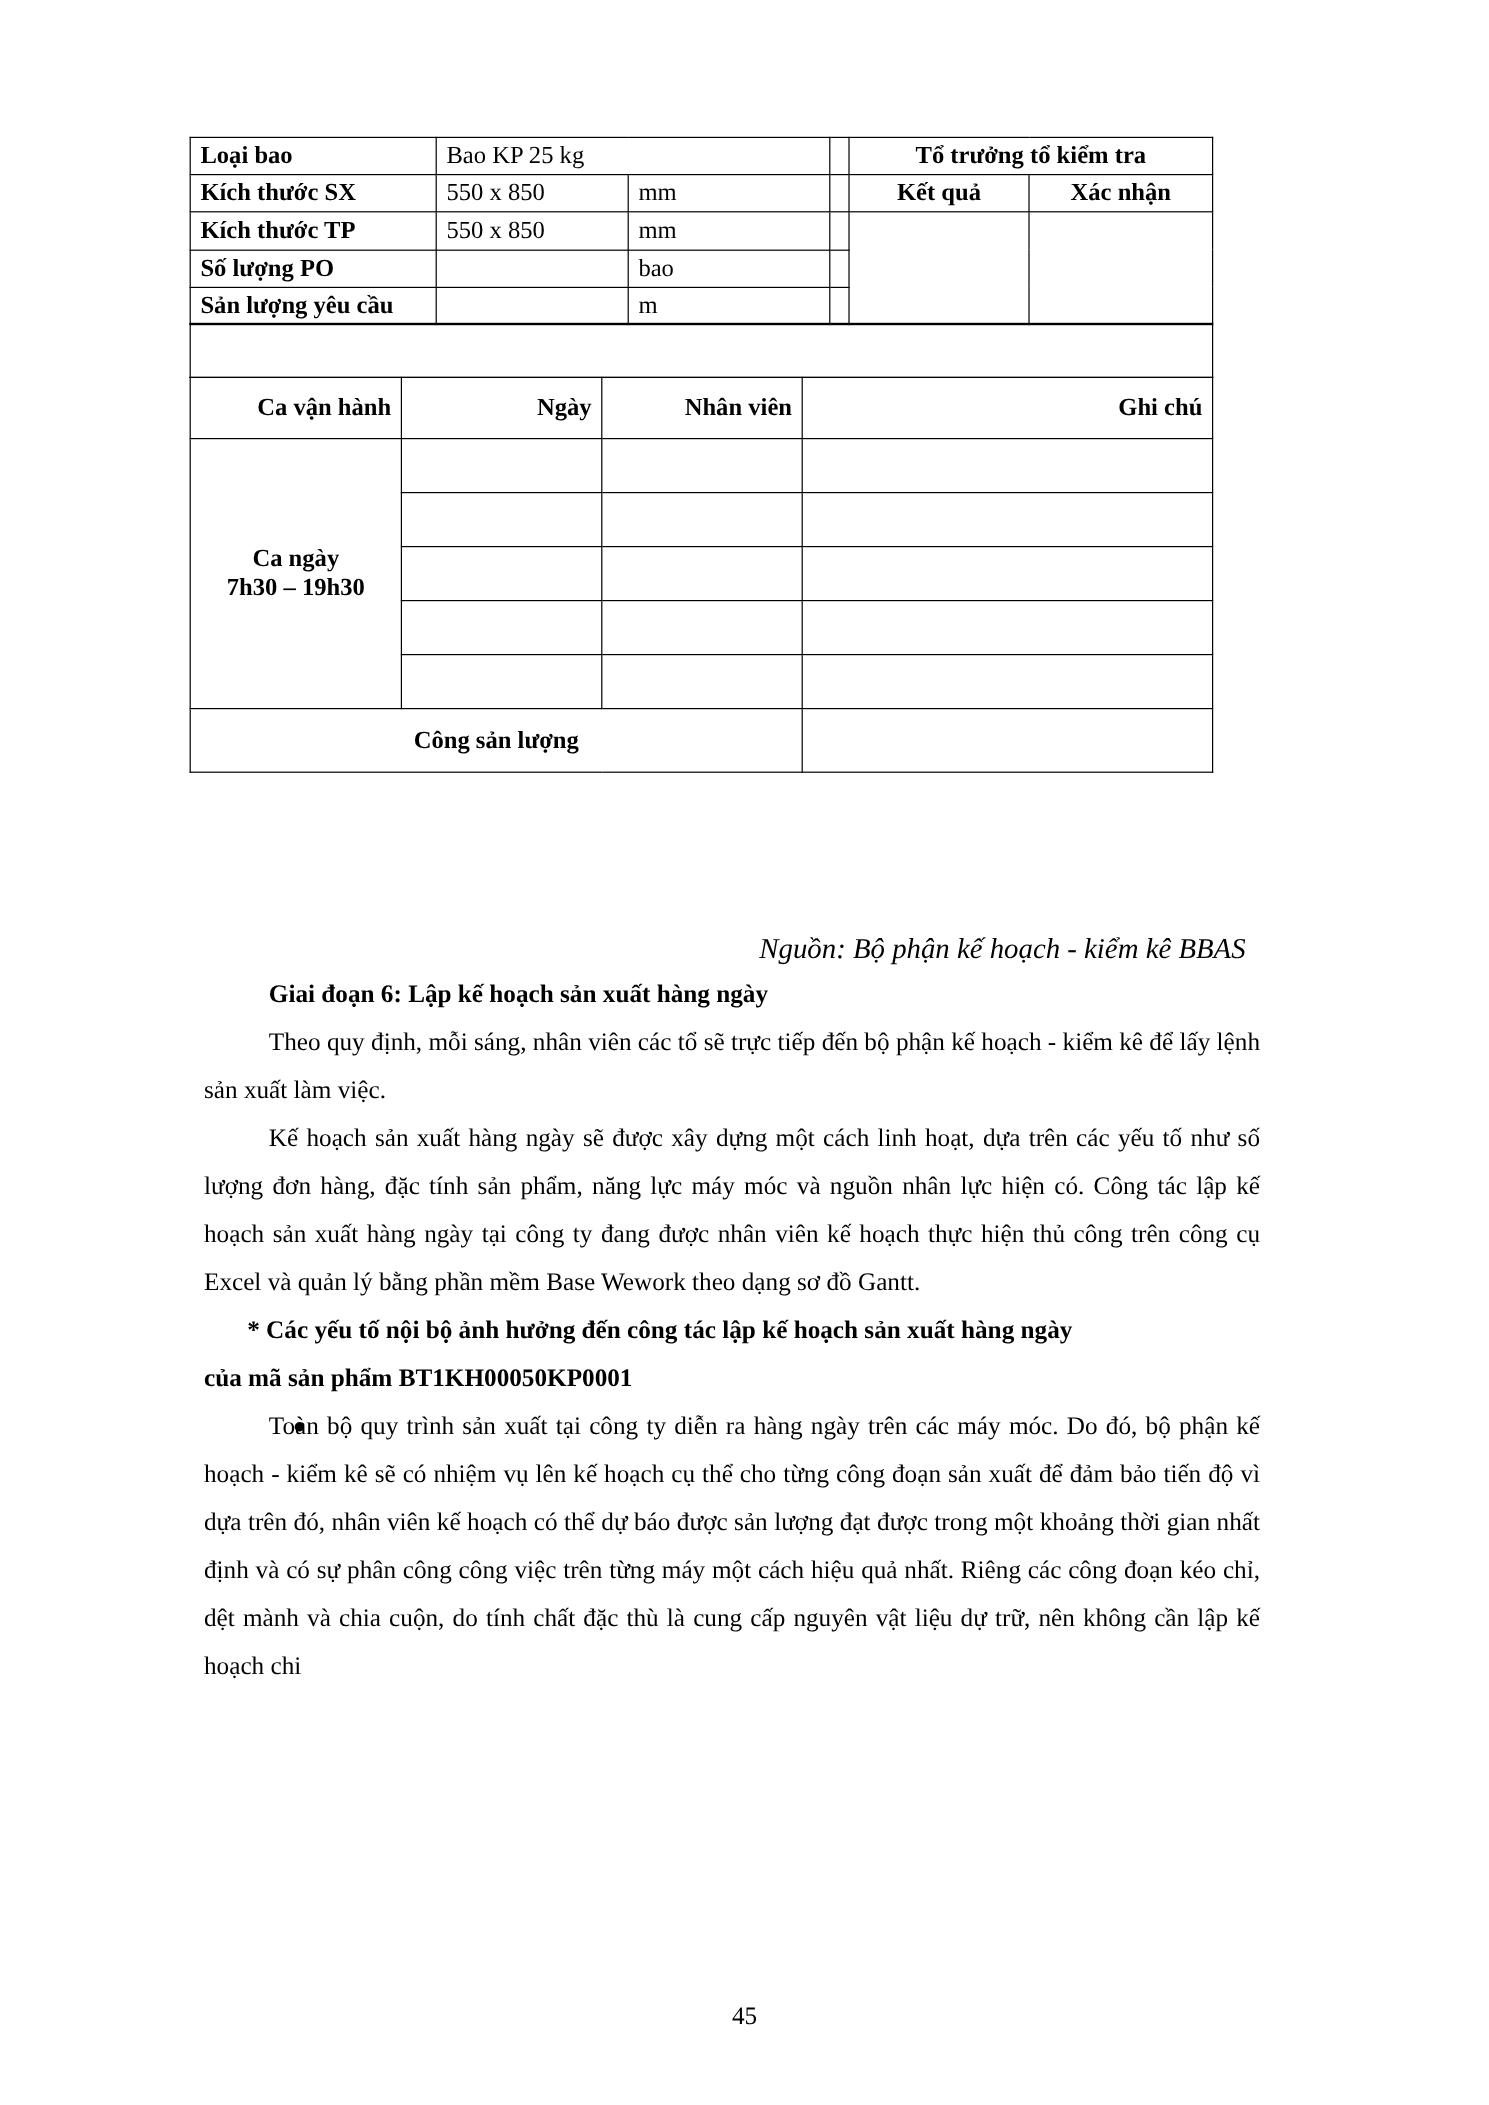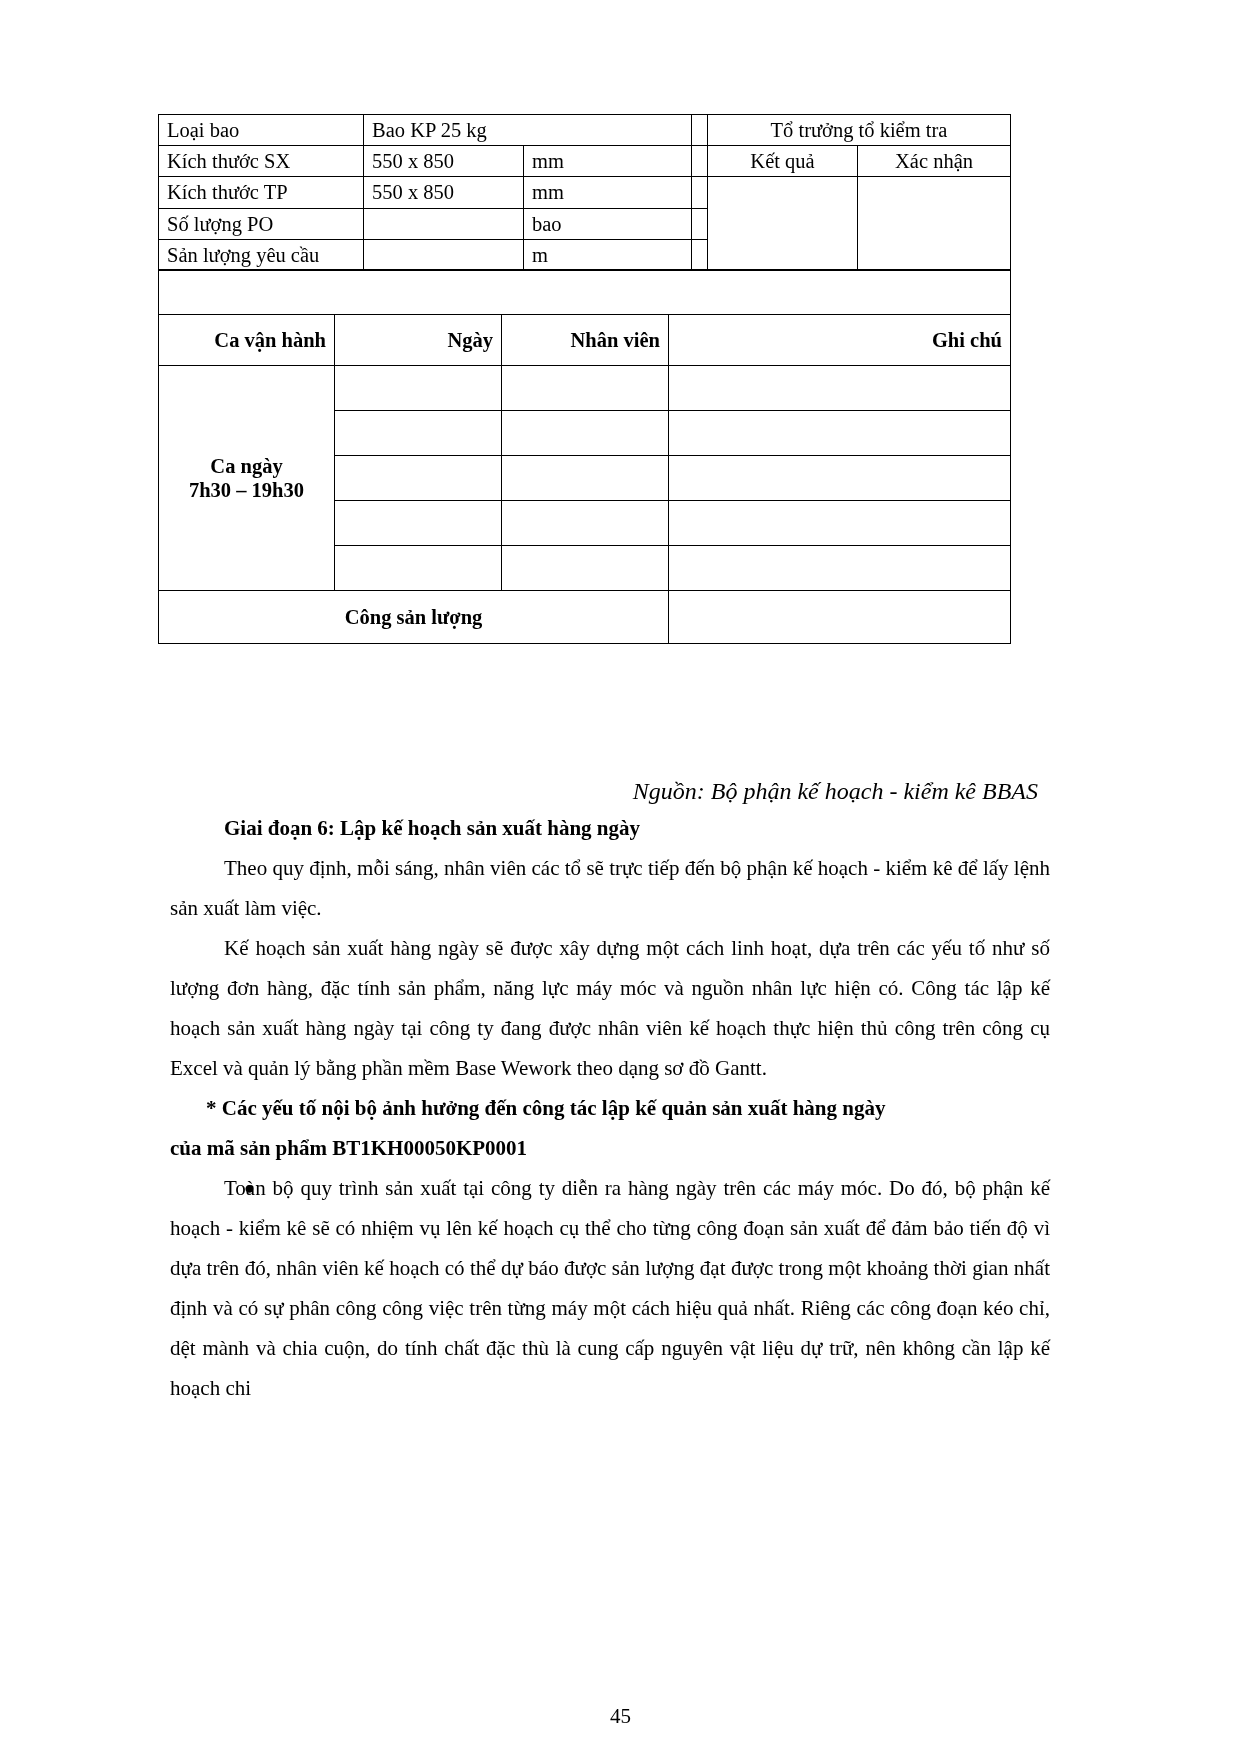--- a/index.html
+++ b/index.html
@@ -40,21 +40,21 @@
   }
   table.doc-table td {
     border: 1.6px solid #000;
     padding: 3px 8px;
     vertical-align: middle;
     font-size: 20.5px;
     line-height: 1.18;
     font-family: "Liberation Serif", "DejaVu Serif", serif;
   }
   td.gap { border: none; width: 16px; padding: 0; }
-  td.b { font-weight: normal; }
+  td.b { font-weight: bold; }
   td.c { text-align: center; }
 
   
   .spacer-row td { height: 38px; }
 
   
   .ops-head td { font-weight: bold; text-align: right; height: 44px; }
   .ops-row td { height: 38px; }
   .shift-cell {
     font-weight: bold;
@@ -116,21 +116,20 @@
 
   
   .page-number {
     position: absolute;
     left: 0;
     top: 1668px;
     width: 1241px;
     text-align: center;
     font-size: 21px;
     font-family: "Liberation Serif", "DejaVu Serif", serif;
-    margin-top: 36px;
   }
 </style>
 </head>
 <body>
 
 <div class="page">
 
   <div class="table-wrap">
 
     <table class="doc-table">
@@ -243,21 +242,21 @@
       </tbody>
     </table>
   </div>
 
   <div class="source">Nguồn: Bộ phận kế hoạch - kiểm kê BBAS</div>
 
   <div class="body-text">
     <p class="heading">Giai đoạn 6: Lập kế hoạch sản xuất hàng ngày</p>
     <p>Theo quy định, mỗi sáng, nhân viên các tổ sẽ trực tiếp đến bộ phận kế hoạch - kiểm kê để lấy lệnh sản xuất làm việc.</p>
     <p>Kế hoạch sản xuất hàng ngày sẽ được xây dựng một cách linh hoạt, dựa trên các yếu tố như số lượng đơn hàng, đặc tính sản phẩm, năng lực máy móc và nguồn nhân lực hiện có. Công tác lập kế hoạch sản xuất hàng ngày tại công ty đang được nhân viên kế hoạch thực hiện thủ công trên công cụ Excel và quản lý bằng phần mềm Base Wework theo dạng sơ đồ Gantt.</p>
-    <p class="heading-2">* Các yếu tố nội bộ ảnh hưởng đến công tác lập kế quản sản xuất hàng ngày</p>
+    <p class="heading-2">* Các yếu tố nội bộ ảnh hưởng đến công tác lập kế hoạch sản xuất hàng ngày</p>
     <p class="heading-cont">của mã sản phẩm BT1KH00050KP0001</p>
     <p class="bullet-line">
       <span class="bullet">●</span>
     </p>
     <p>Toàn bộ quy trình sản xuất tại công ty diễn ra hàng ngày trên các máy móc. Do đó, bộ phận kế hoạch - kiểm kê sẽ có nhiệm vụ lên kế hoạch cụ thể cho từng công đoạn sản xuất để đảm bảo tiến độ vì dựa trên đó, nhân viên kế hoạch có thể dự báo được sản lượng đạt được trong một khoảng thời gian nhất định và có sự phân công công việc trên từng máy một cách hiệu quả nhất. Riêng các công đoạn kéo chỉ, dệt mành và chia cuộn, do tính chất đặc thù là cung cấp nguyên vật liệu dự trữ, nên không cần lập kế hoạch chi</p>
   </div>
 
   <div class="page-number">45</div>
 
 </div>

